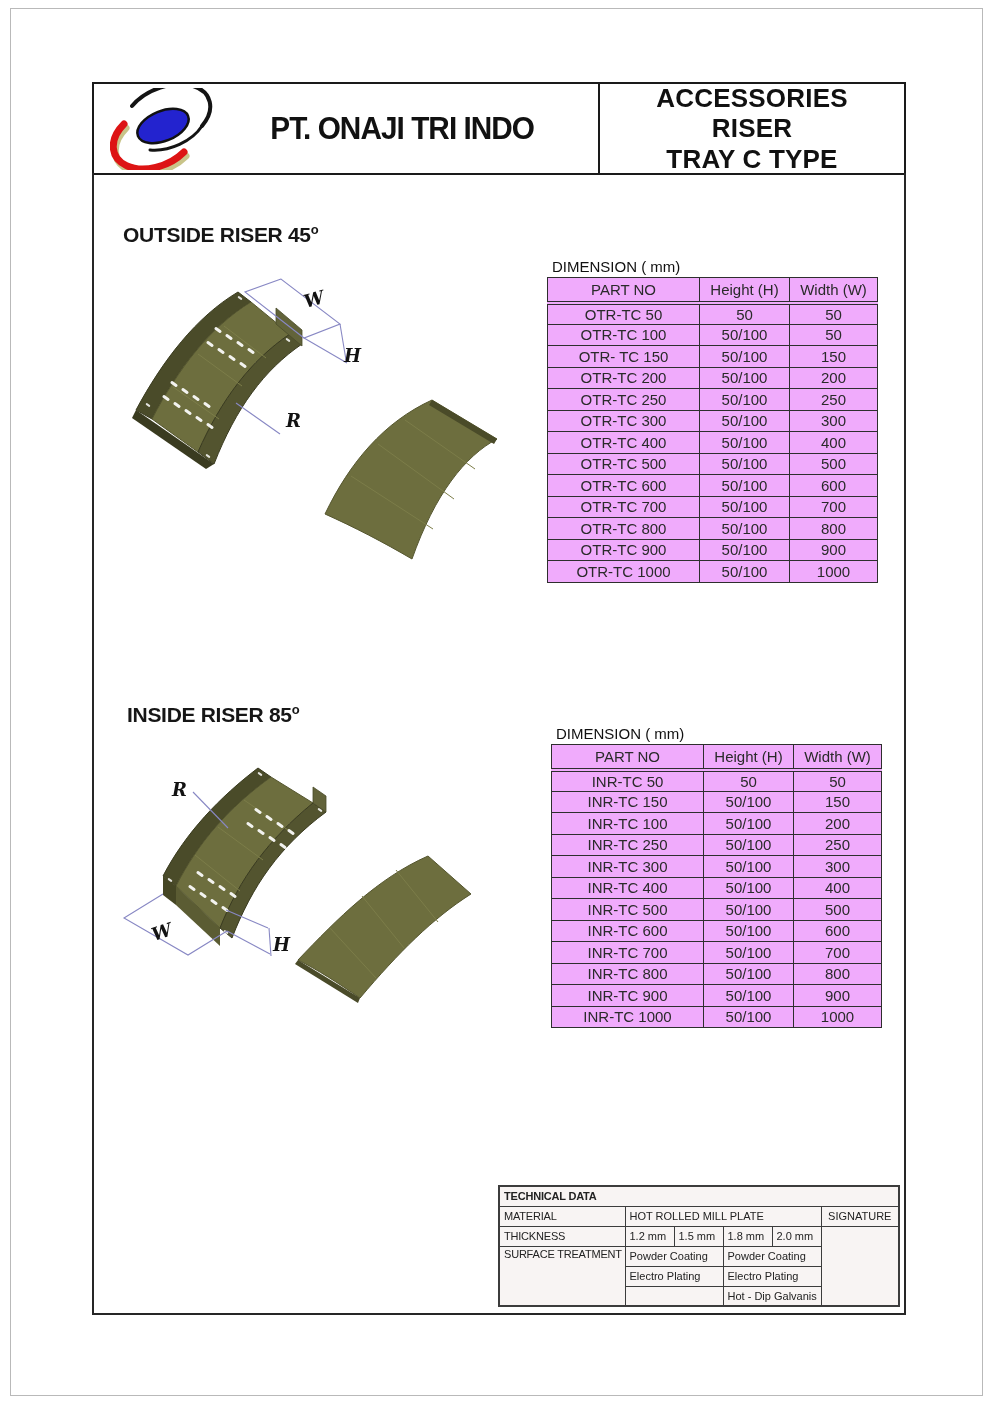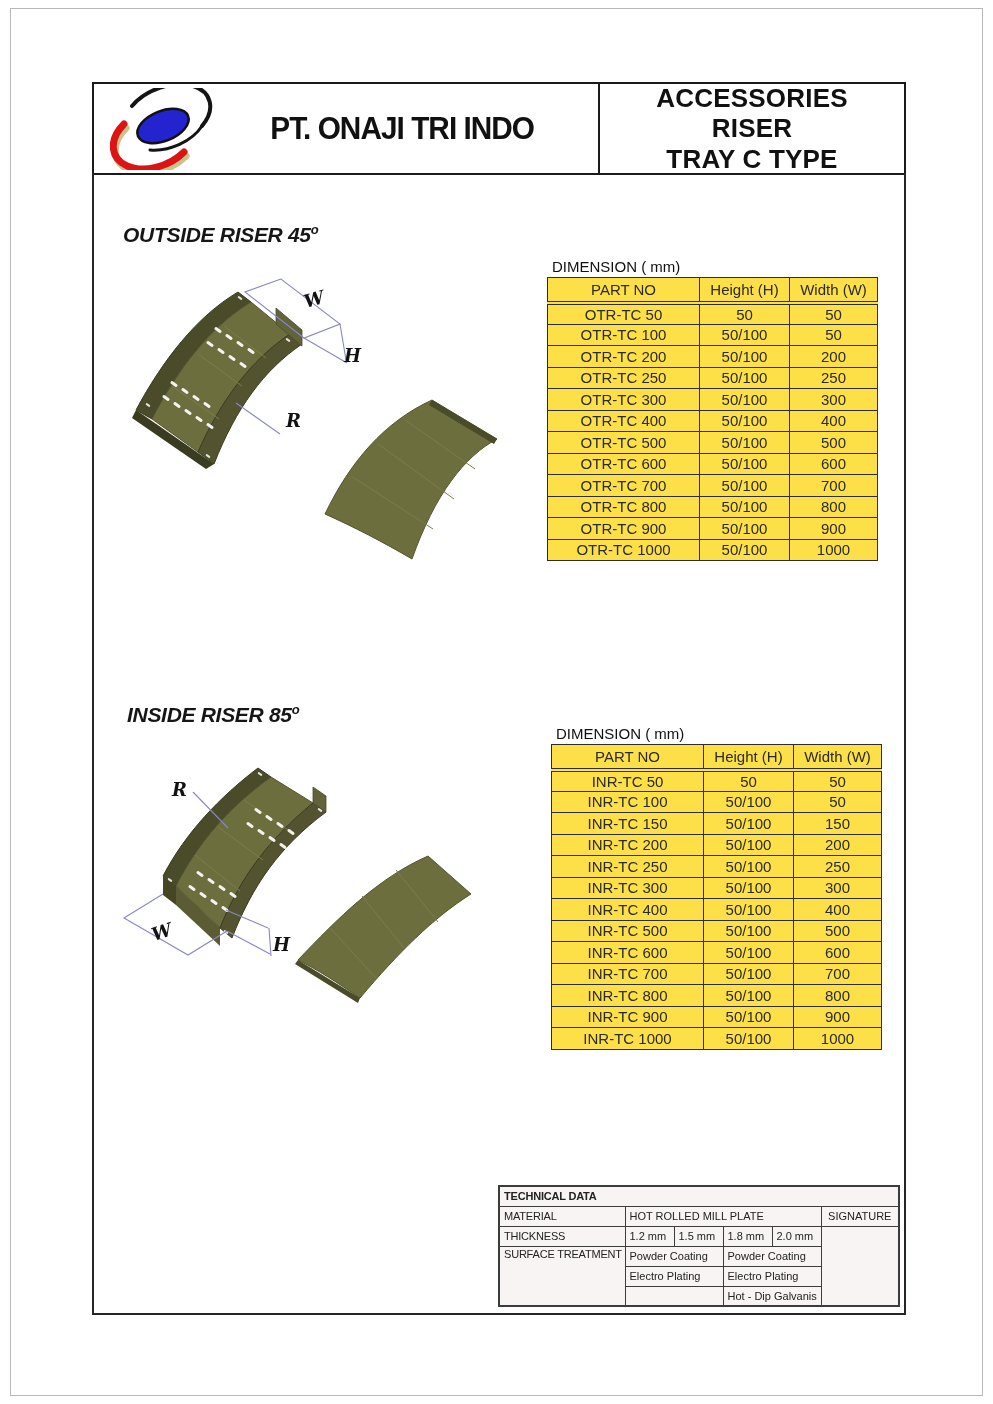--- a/index.html
+++ b/index.html
@@ -26,29 +26,29 @@
   .header-right { flex:1; display:flex; flex-direction:column;
     align-items:center; justify-content:center; }
   .header-right .t-line { font-size:26px; font-weight:bold; line-height:1.18;
     letter-spacing:0.2px; color:#111; }
 
   
   .content-frame { left:92px; top:173px; width:814px; height:1142px;
     border:2px solid #262626; border-top:none; }
 
   
-  .section-title { font-size:21px; font-weight:bold; font-style:italic;
+  .section-title { font-size:21px; font-weight:bold; 
     letter-spacing:-0.3px; color:#161616; white-space:nowrap; }
   .section-title sup { font-size:62%; vertical-align:super; font-weight:bold; }
 
   .dim-label { font-size:15px; font-weight:normal; color:#111; }
 
   
   table.dim { border-collapse:collapse; table-layout:fixed; width:330px;
-    background:#fde047; }
+    background:#f0abfc; }
   table.dim, table.dim th, table.dim td { border:1.5px solid #2e2e2e; }
   table.dim th { font-size:15px; font-weight:normal; height:25px;
     border-bottom:4px double #2e2e2e; color:#2a2a2a; }
   table.dim td { font-size:15px; height:21.5px; text-align:center;
     color:#2a2a2a; padding:0; }
 
   
   table.tech { border-collapse:collapse; table-layout:fixed; width:400px;
     background:#f8f4f3; }
   table.tech td { border:1px solid #3c3c3c; font-size:11px; color:#222;
@@ -182,20 +182,25 @@
         <td>OTR-TC 50</td>
         <td>50</td>
         <td>50</td>
       </tr>
       <tr>
         <td>OTR-TC 100</td>
         <td>50/100</td>
         <td>50</td>
       </tr>
       <tr>
+        <td>OTR- TC 150</td>
+        <td>50/100</td>
+        <td>150</td>
+      </tr>
+      <tr>
         <td>OTR-TC 200</td>
         <td>50/100</td>
         <td>200</td>
       </tr>
       <tr>
         <td>OTR-TC 250</td>
         <td>50/100</td>
         <td>250</td>
       </tr>
       <tr>
@@ -327,31 +332,26 @@
         <th>Width (W)</th>
       </tr>
     </thead>
   <tbody>
       <tr>
         <td>INR-TC 50</td>
         <td>50</td>
         <td>50</td>
       </tr>
       <tr>
+        <td>INR-TC 150</td>
+        <td>50/100</td>
+        <td>150</td>
+      </tr>
+      <tr>
         <td>INR-TC 100</td>
-        <td>50/100</td>
-        <td>50</td>
-      </tr>
-      <tr>
-        <td>INR-TC 150</td>
-        <td>50/100</td>
-        <td>150</td>
-      </tr>
-      <tr>
-        <td>INR-TC 200</td>
         <td>50/100</td>
         <td>200</td>
       </tr>
       <tr>
         <td>INR-TC 250</td>
         <td>50/100</td>
         <td>250</td>
       </tr>
       <tr>
         <td>INR-TC 300</td>

